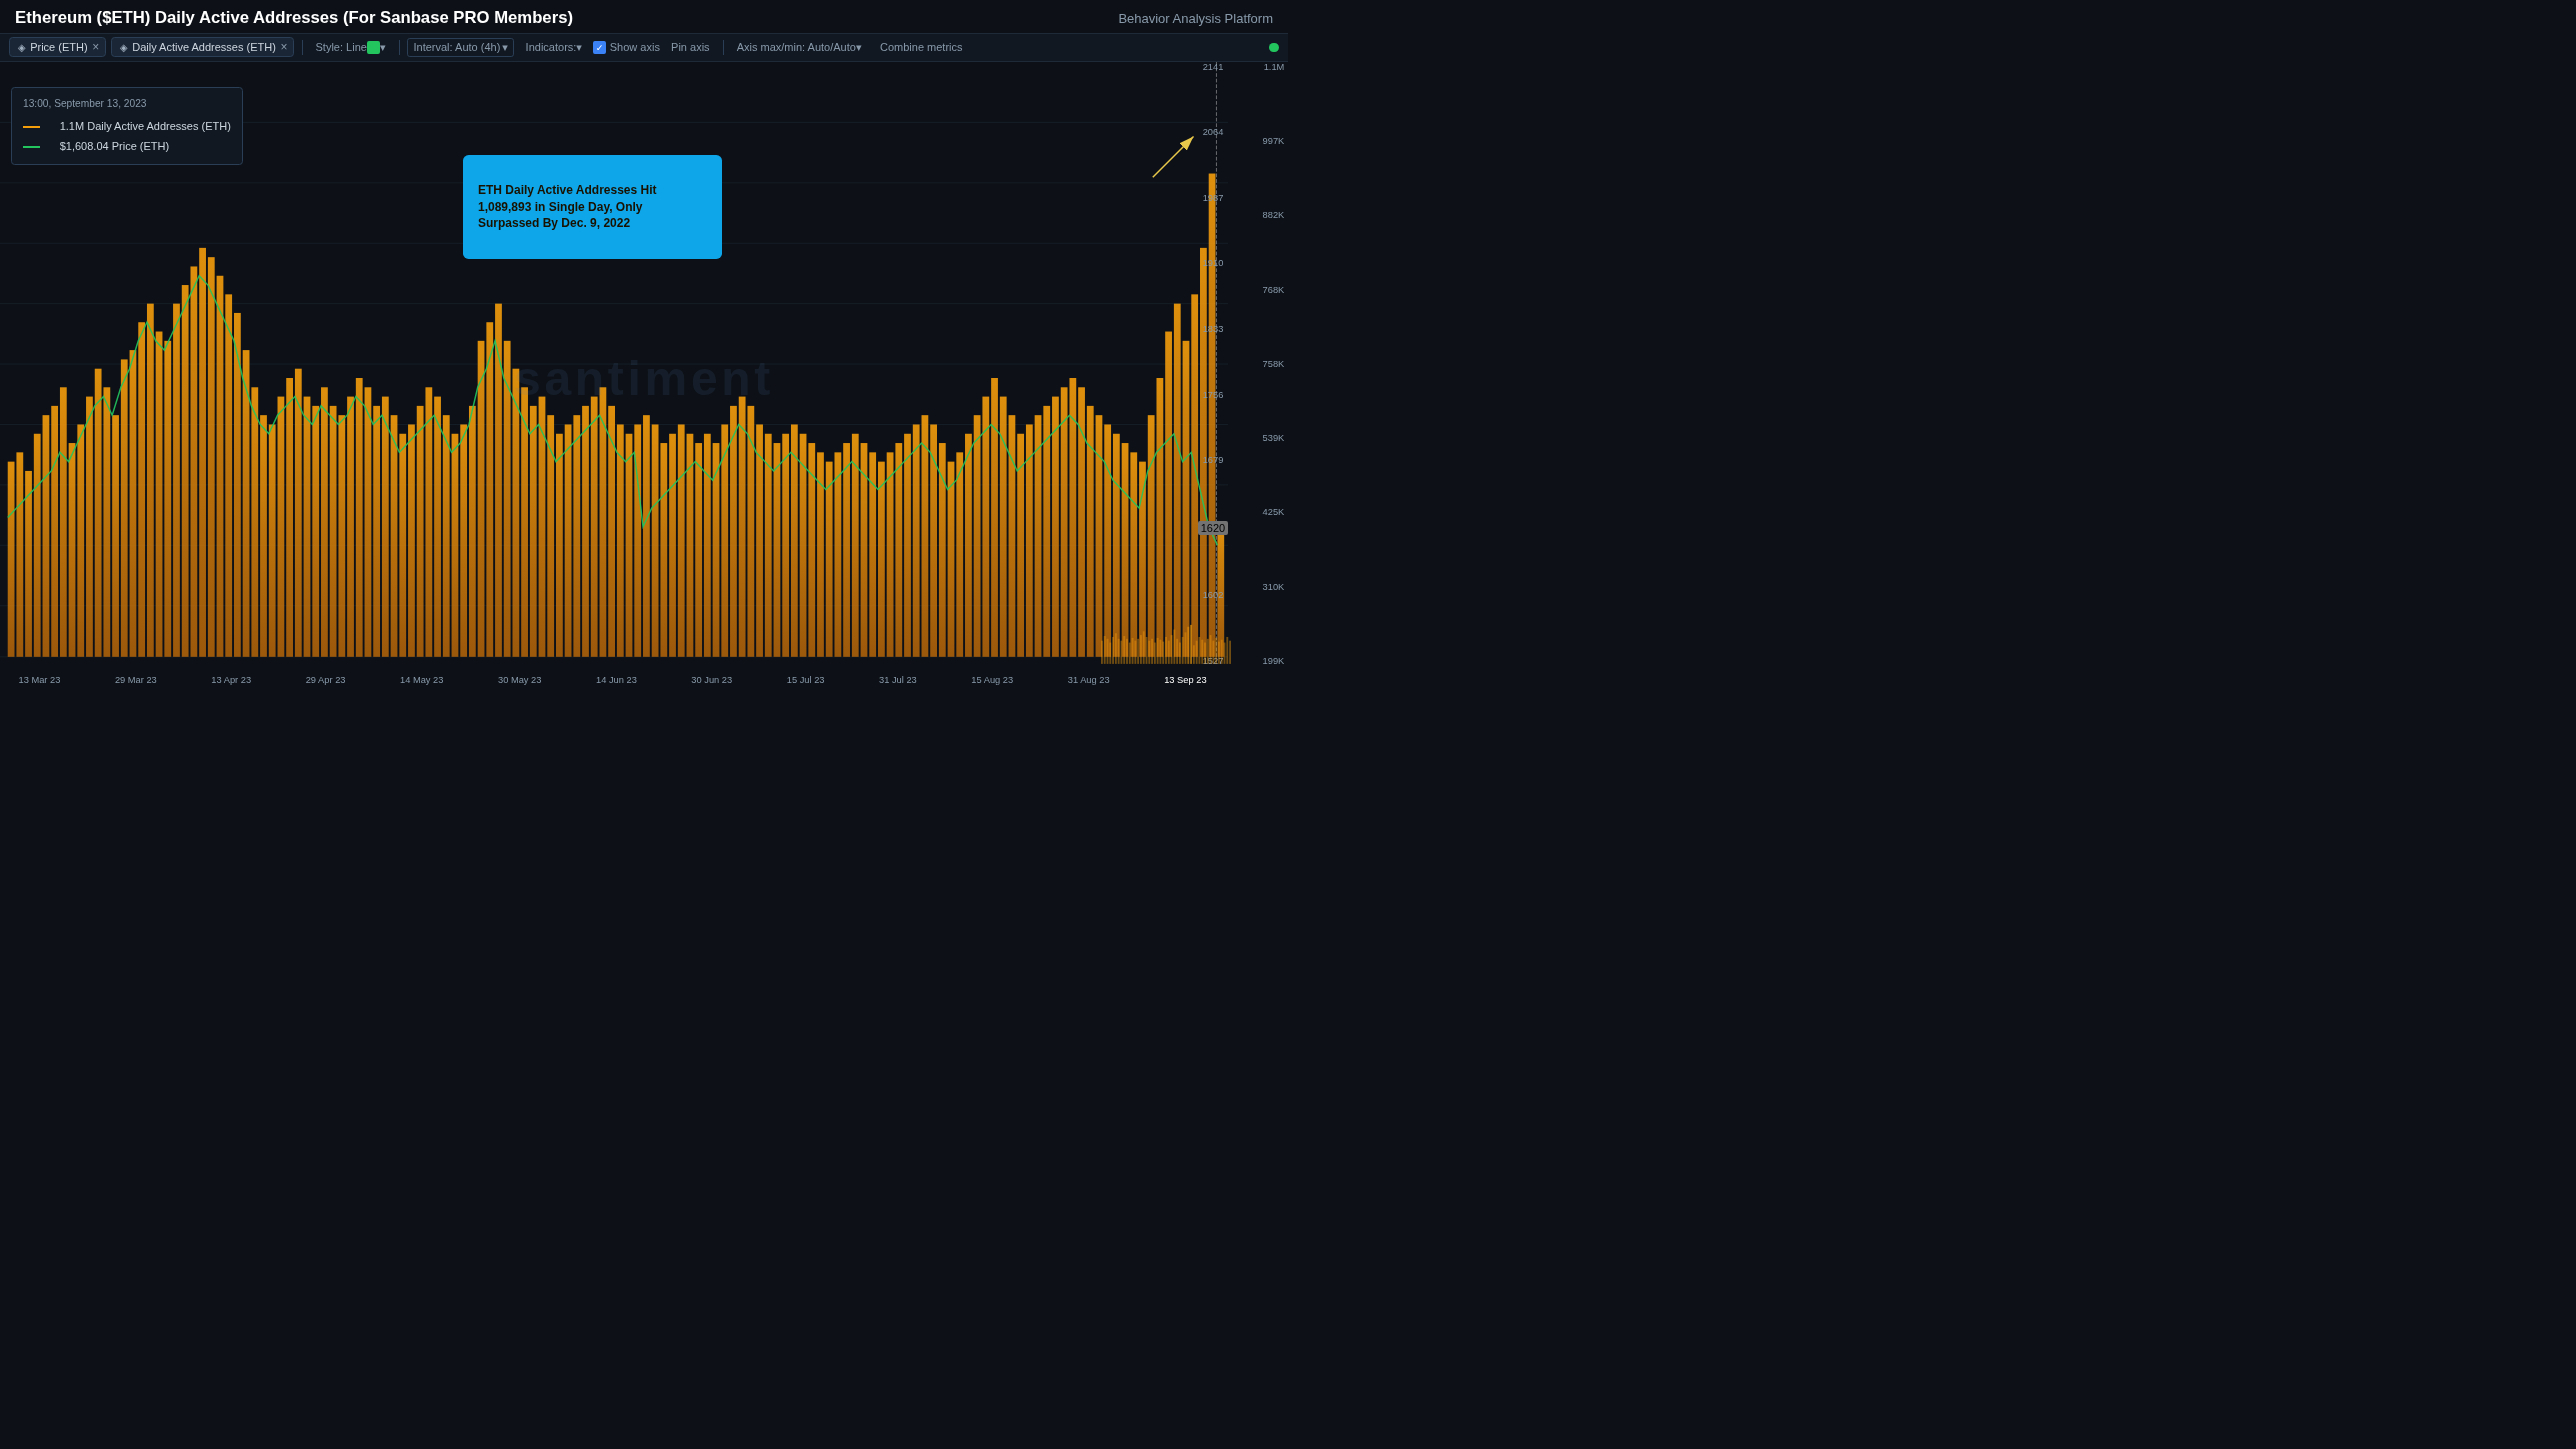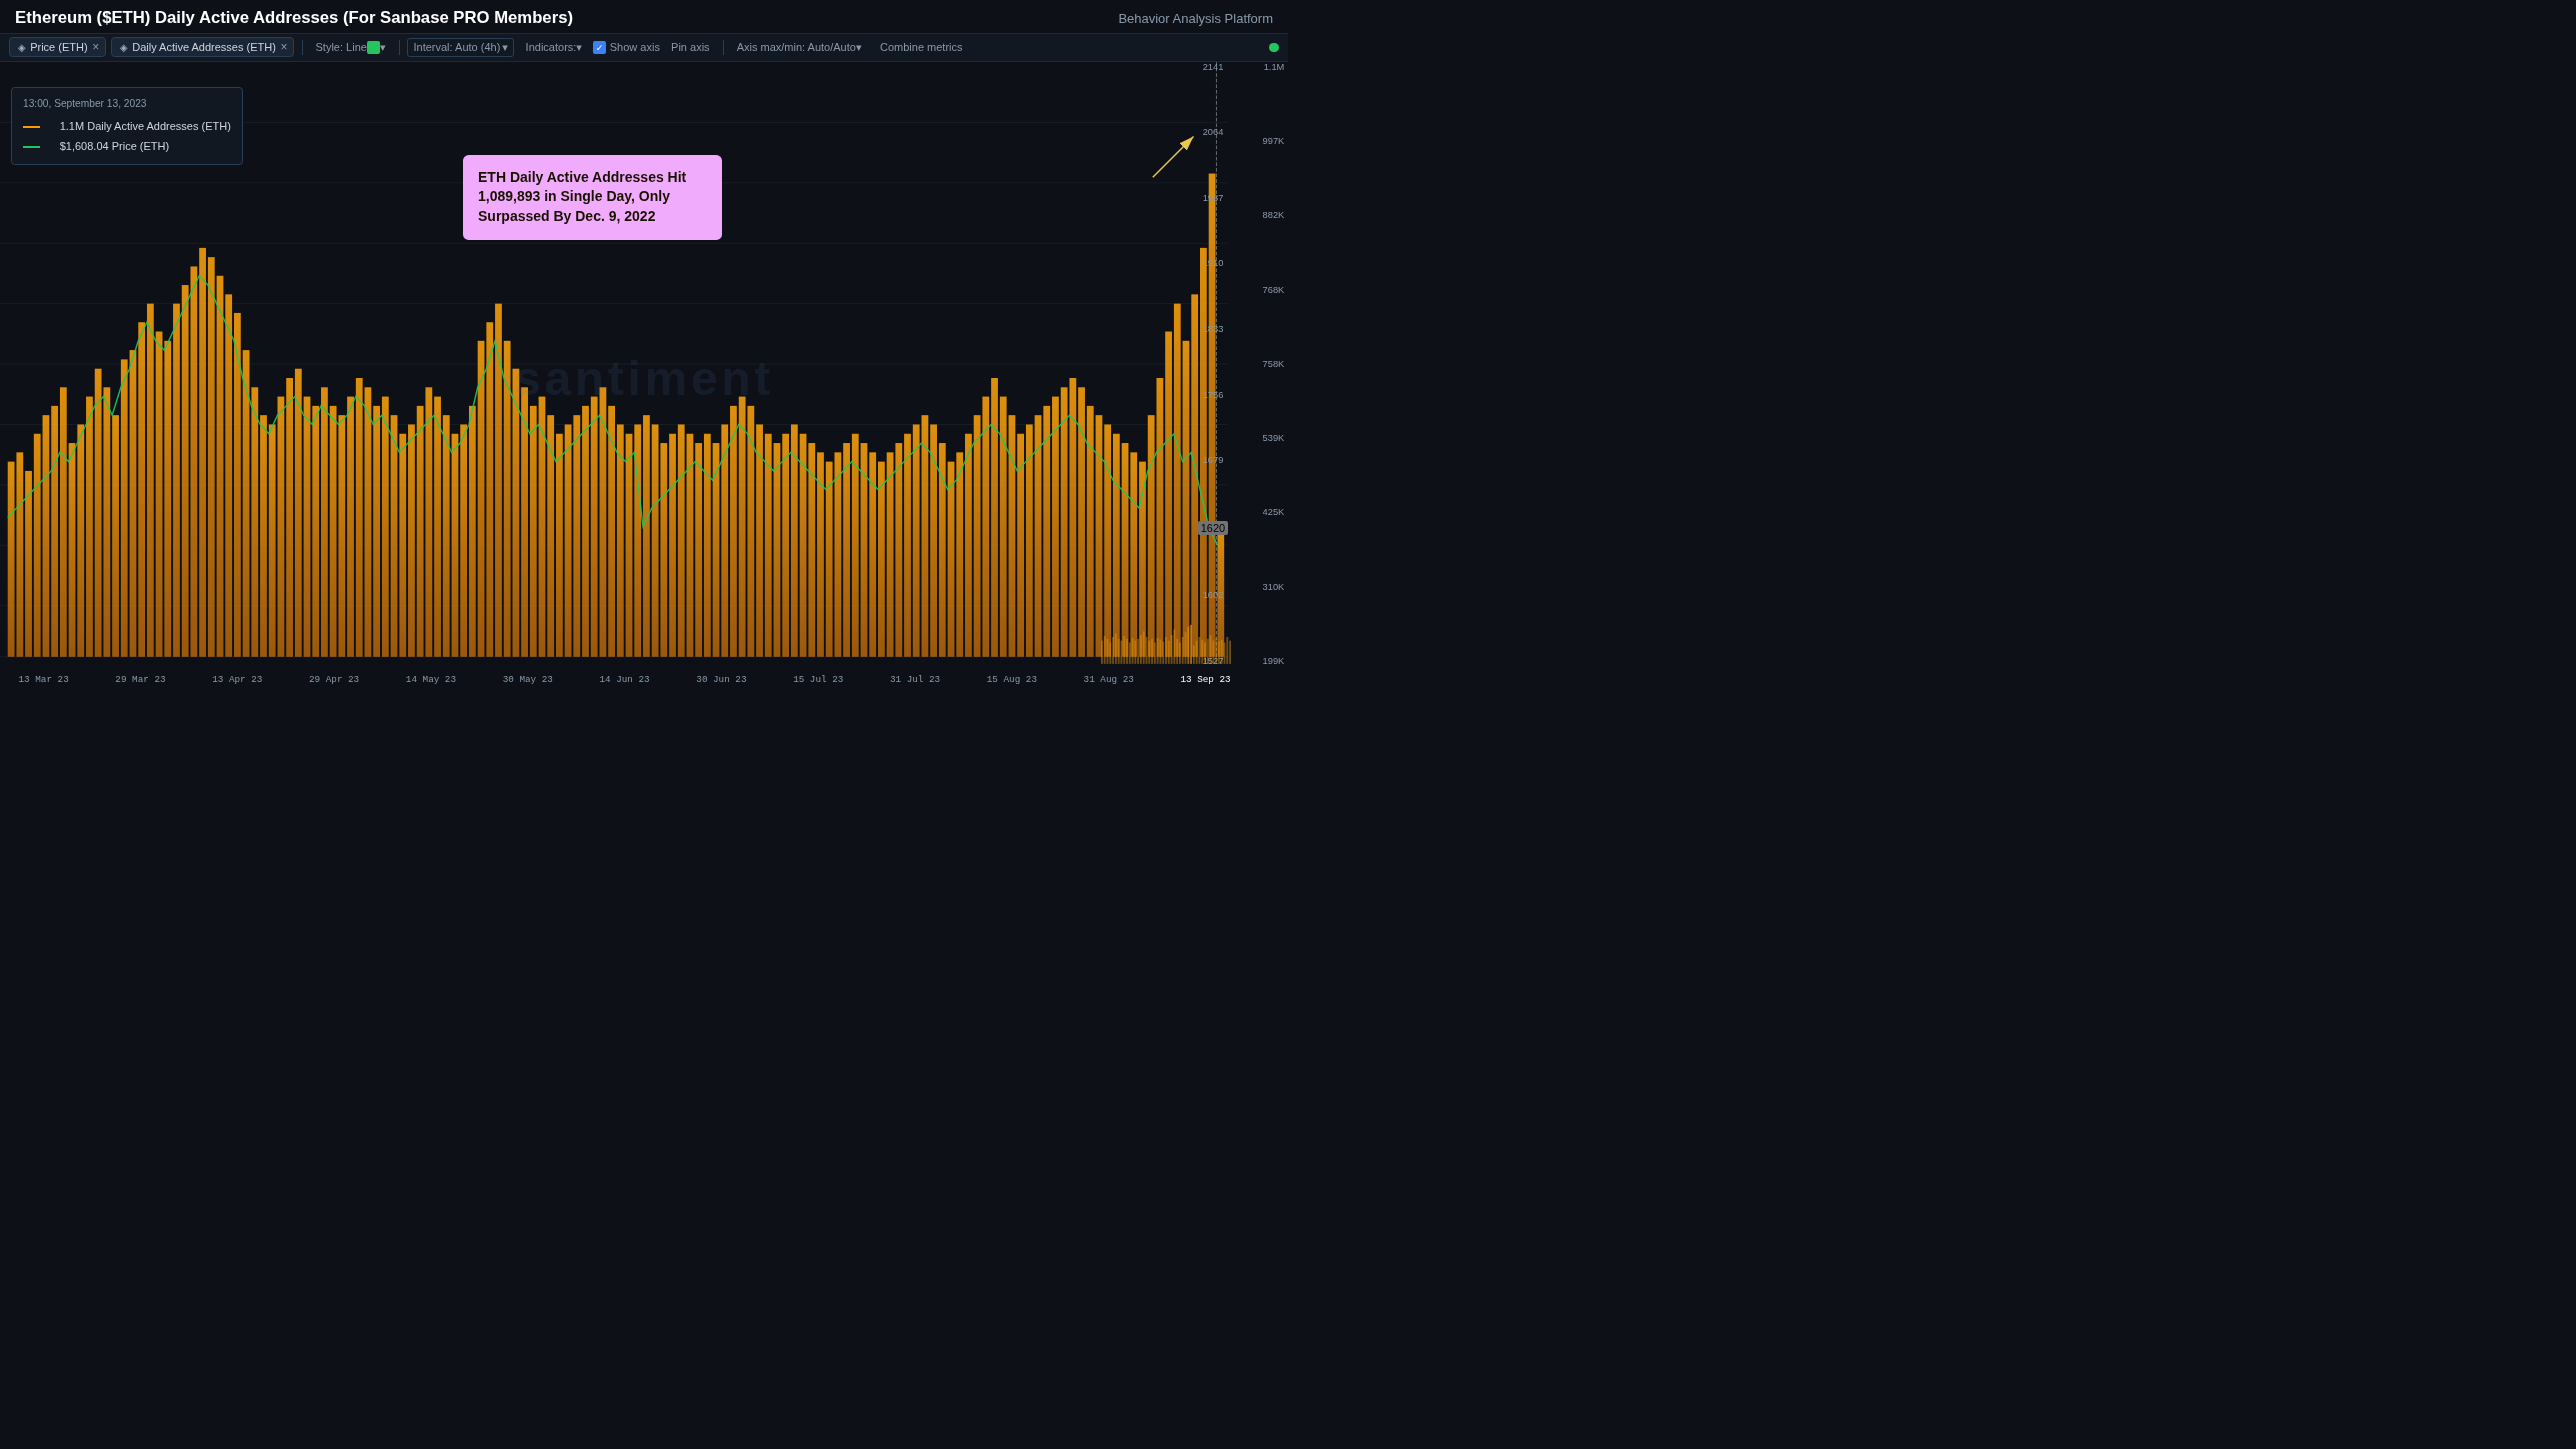--- a/index.html
+++ b/index.html
@@ -167,25 +167,25 @@
       width: 16.7px;
       height: 1.9px;
     }
     .tooltip-line.orange { background: #f59e0b; }
     .tooltip-line.green { background: #22c55e; }
     
     .callout-box {
       position: absolute;
       top: 93px;
       left: 463px;
-      background: #f0abfc;
+      background: #0ea5e9;
       border-radius: 5.6px;
-      padding: 13px 15px;
+      padding: 27px 15px;
       max-width: 259px;
-      font-size: 14px;
+      font-size: 12px;
       font-weight: 700;
       color: #1a1200;
       line-height: 1.4;
       z-index: 20;
     }
     
     .watermark {
       position: absolute;
       top: 50%;
       left: 50%;
@@ -236,28 +236,27 @@
       background: #737373;
       color: #000;
       padding: 0.9px 2.8px;
       border-radius: 1.9px;
     }
     
     .x-axis {
       position: absolute;
       bottom: 0;
       left: 0;
-      right: 48px;
+      right: 72px;
       height: 28px;
       display: flex;
       align-items: center;
       justify-content: space-between;
       padding: 0 9.3px 0 18.5px;
       z-index: 6;
-      font-family: Liberation Mono, monospace;
     }
     .x-label {
       font-size: 9.3px;
       color: #8899aa;
     }
     
     .mini-chart {
       position: absolute;
       bottom: 30px;
       right: 57px;

